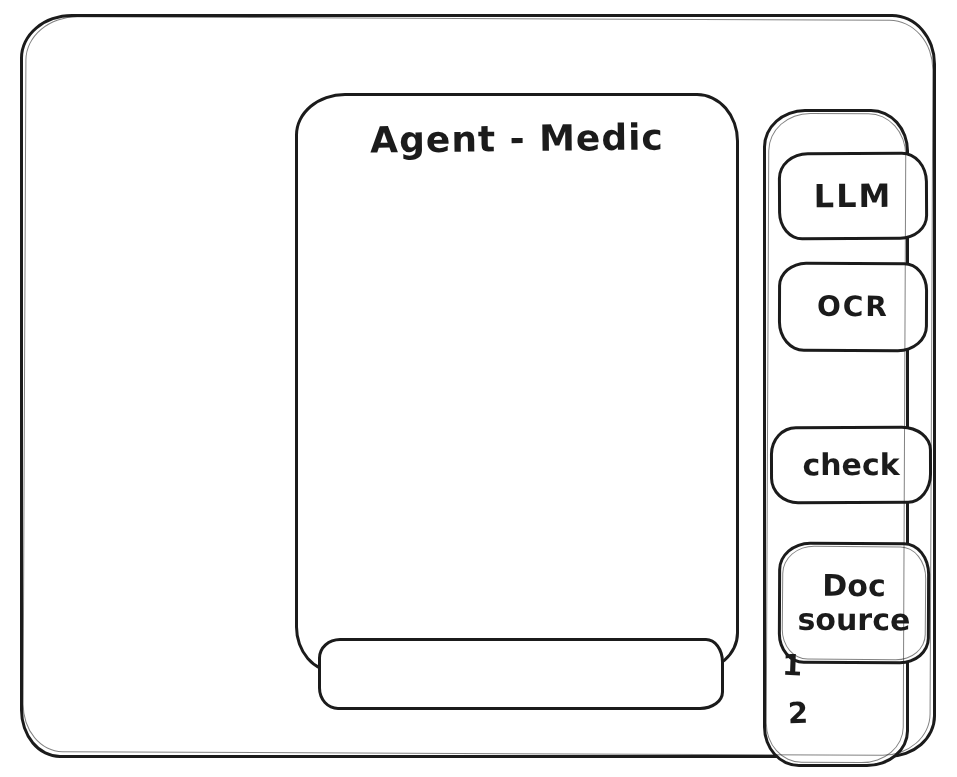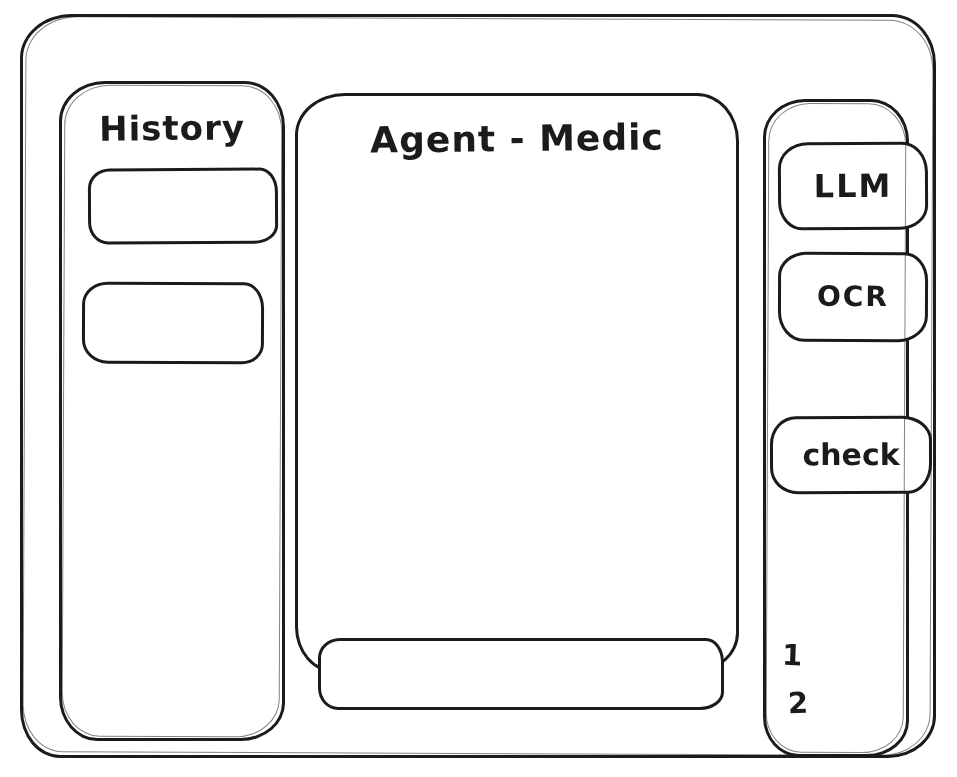--- a/index.html
+++ b/index.html
@@ -99,21 +99,21 @@
     left:20px;top:542px;width:406px;height:72px;
     border:3px solid var(--ink);
     border-radius:22px 18px 24px 20px / 20px 24px 18px 22px;
     background:var(--paper);
     font:inherit;font-size:24px;
     padding:0 18px;
     outline:none;
   }
   
   .tools-panel{
-    left:740px;top:82px;width:146px;height:658px;
+    left:740px;top:92px;width:146px;height:658px;
     border-radius:42px 38px 42px 36px / 38px 42px 36px 40px;
     text-decoration:underline;
   }
   .tool-button{
     position:absolute;
     border:3px solid var(--ink);
     background:var(--paper);
     display:flex;align-items:center;justify-content:center;
     text-align:center;
     font-weight:700;
@@ -153,37 +153,33 @@
   .doc-num.n1{left:16px;top:536px;transform:rotate(2deg);}
   .doc-num.n2{left:22px;top:584px;transform:rotate(-2deg);}
 </style>
 </head>
 <body>
 
 <div class="stage">
 
   <div class="sketch dbl frame">
 
-    <div class="sketch dbl history-panel">
-      <div class="panel-title">History</div>
-      <div class="history-item one"></div>
-      <div class="history-item two"></div>
-    </div>
 
     <div class="sketch chat-panel">
       <div class="panel-title">Agent - Medic</div>
 
 
 
       <input class="chat-input" type="text" placeholder="" style="">
     </div>
 
     <div class="sketch dbl tools-panel">
       <div class="tool-button llm">LLM</div>
       <div class="tool-button ocr">OCR</div>
       <div class="tool-button params">check</div>
+      <div class="tool-button docsource dbl">Doc source</div>
 
       <div class="doc-num n1">1</div>
       <div class="doc-num n2">2</div>
     </div>
 
   </div>
 </div>
 
 </body></html>

